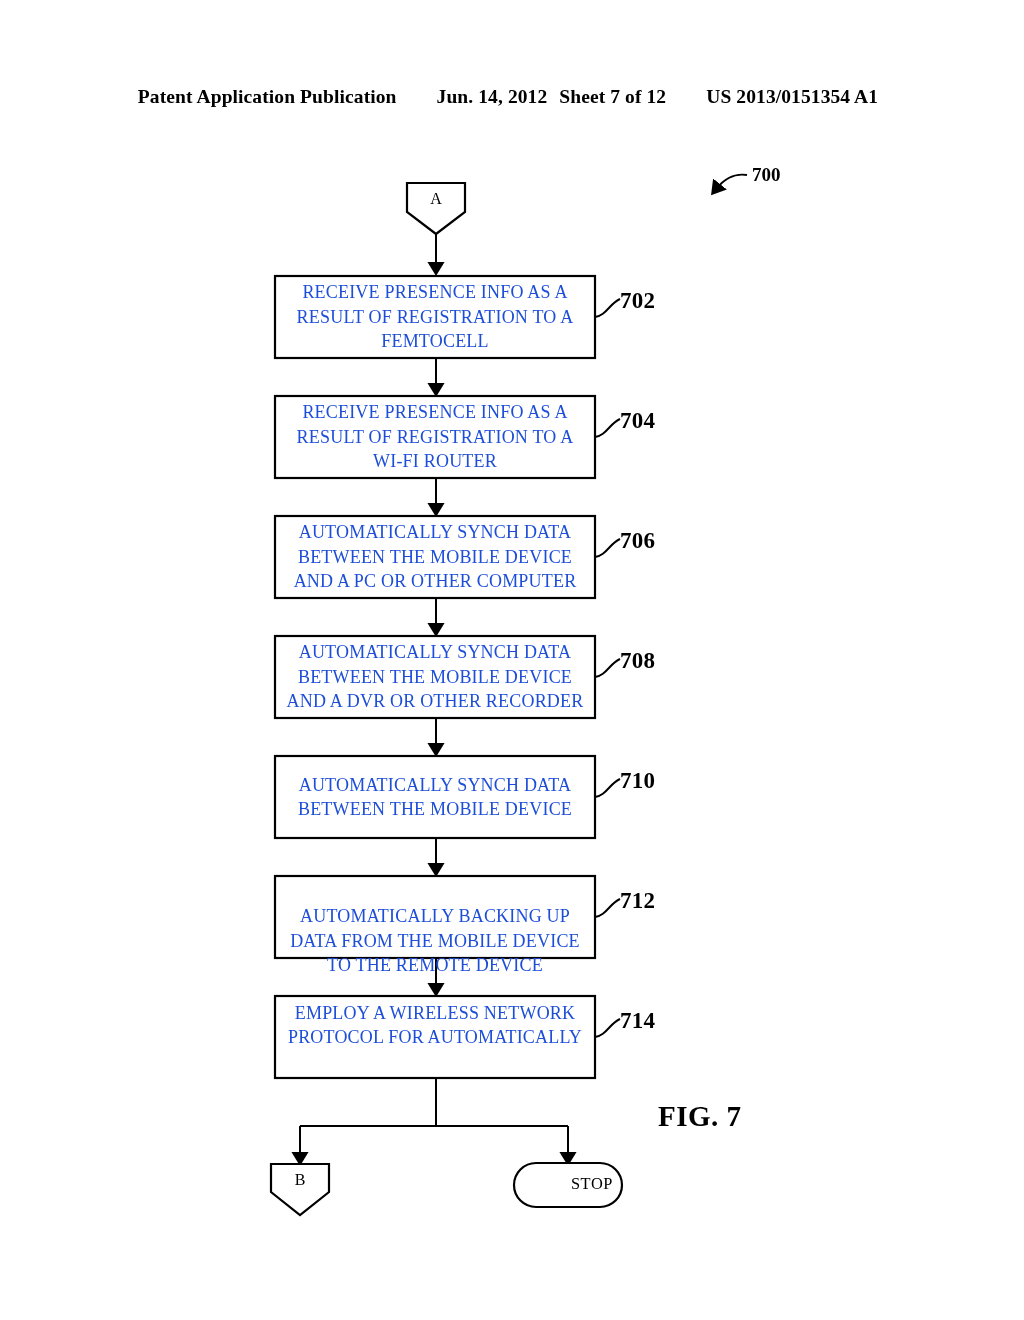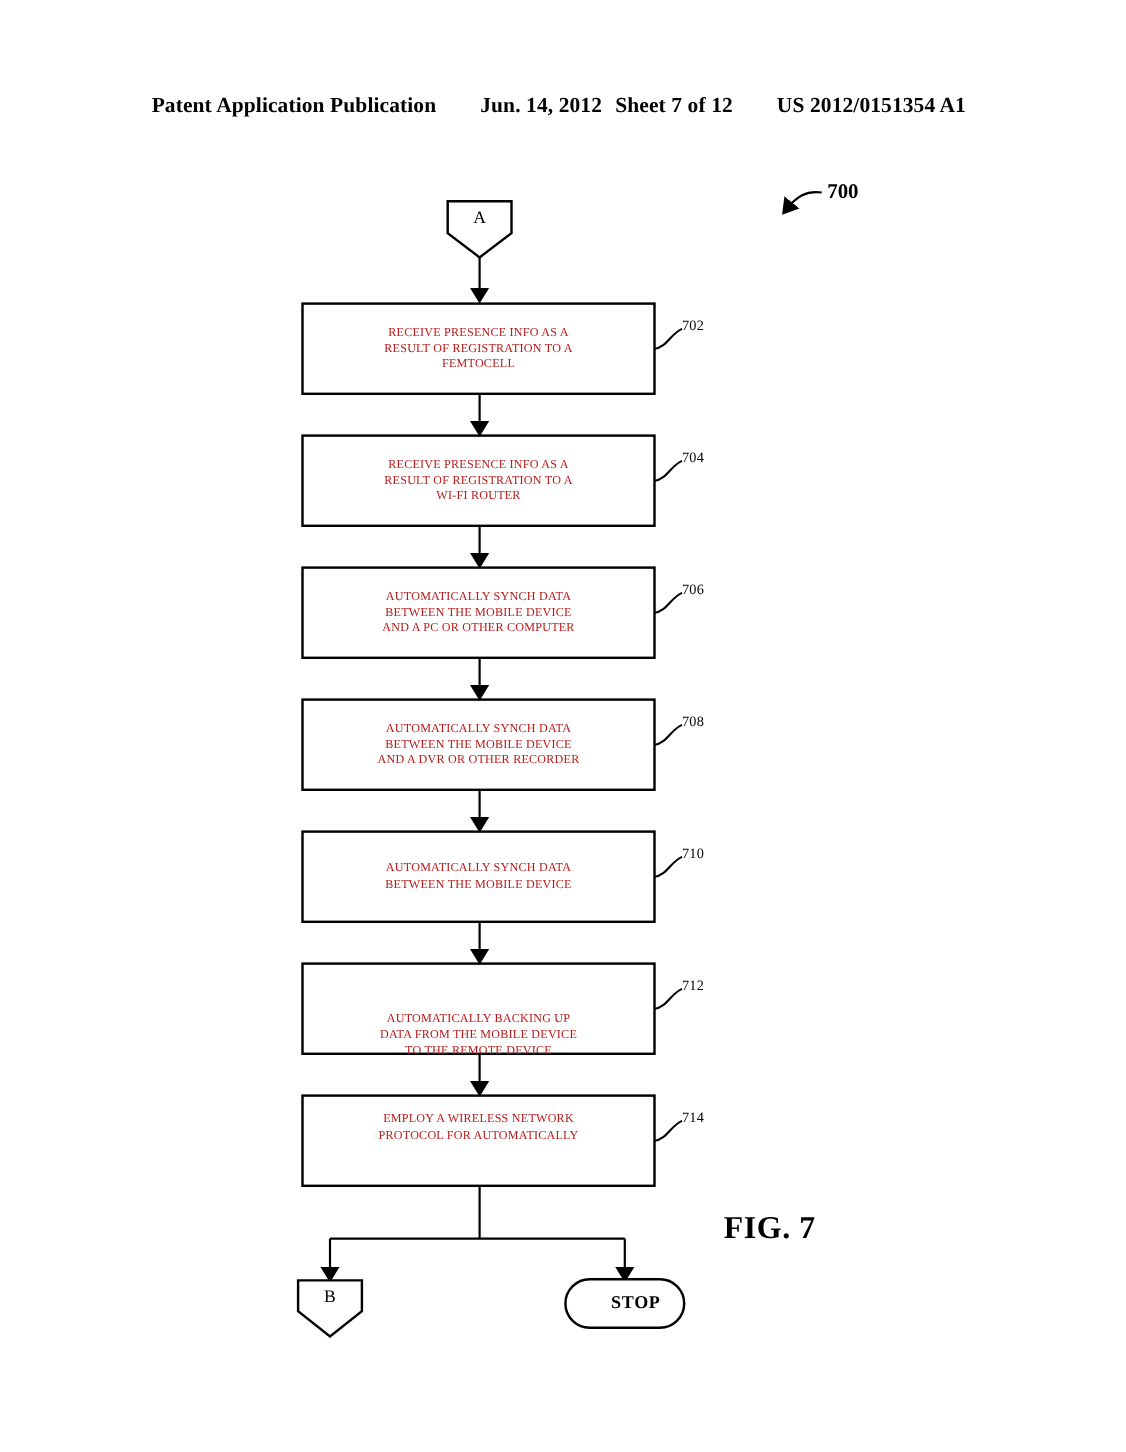--- a/index.html
+++ b/index.html
@@ -51,33 +51,33 @@
     overflow: visible;
   }
 
   
   .box-text {
     position: absolute;
     display: flex;
     flex-direction: column;
     justify-content: center;
     text-align: center;
-    font-size: 11px;
+    font-size: 18px;
     line-height: 1.36;
     letter-spacing: 0.2px;
     pointer-events: none;
-    color: #b91c1c;
+    color: #1d4ed8;
   }
   .box-text span { display: block; white-space: nowrap; }
 
   
   .ref-num {
     position: absolute;
-    font-weight: normal;
-    font-size: 13px;
+    font-weight: bold;
+    font-size: 23px;
     letter-spacing: 0.2px;
     color: #000;
   }
 
   
   .node-letter {
     position: absolute;
     font-size: 16px;
     text-align: center;
     color: #000;
@@ -113,21 +113,21 @@
     color: #000;
   }
 </style>
 </head>
 <body>
 
 <div id="page-header">
   <span class="hdr-pub">Patent Application Publication</span>
   <span class="hdr-date">Jun. 14, 2012</span>
   <span class="hdr-sheet" style="margin-right:40px;margin-left:-28px;">Sheet 7 of 12</span>
-  <span class="hdr-num">US 2012/0151354 A1</span>
+  <span class="hdr-num">US 2013/0151354 A1</span>
 </div>
 
 <div id="figure-canvas">
 
   <svg id="figure-svg" viewBox="0 0 1024 1320" xmlns="http://www.w3.org/2000/svg">
     <defs>
       <marker id="arrowhead" markerWidth="11" markerHeight="11" refX="3.2" refY="5.0" orient="auto" markerUnits="strokeWidth">
         <path d="M0,0.6 L7.2,5.0 L0,9.4 Z" fill="#000"></path>
       </marker>
     </defs>
@@ -171,21 +171,21 @@
       <path d="M595,1037 C606,1036 610,1023 620,1019" stroke-width="1.9"></path>
 
       <path d="M747,175 C733,173 724,179 716,189" stroke-width="2.0" marker-end="url(#arrowhead)"></path>
     </g>
   </svg>
 
   <div id="ref-700">700</div>
 
   <div class="node-letter" style="left:407px; top:190px; width:58px;">A</div>
   <div class="node-letter" style="left:271px; top:1171px; width:58px;">B</div>
-  <div class="terminal-label" style="left:524px; top:1174px; width:108px;font-weight:bold;">STOP</div>
+  <div class="terminal-label" style="left:538px; top:1174px; width:108px;">STOP</div>
 
   <div class="box-text" style="left:275px; top:276px; width:320px; height:82px;">
     <span>RECEIVE PRESENCE INFO AS A</span>
     <span>RESULT OF REGISTRATION TO A</span>
     <span>FEMTOCELL</span>
   </div>
   <div class="ref-num" style="left:620px; top:288px;">702</div>
 
   <div class="box-text" style="left:275px; top:396px; width:320px; height:82px;">
     <span>RECEIVE PRESENCE INFO AS A</span>

